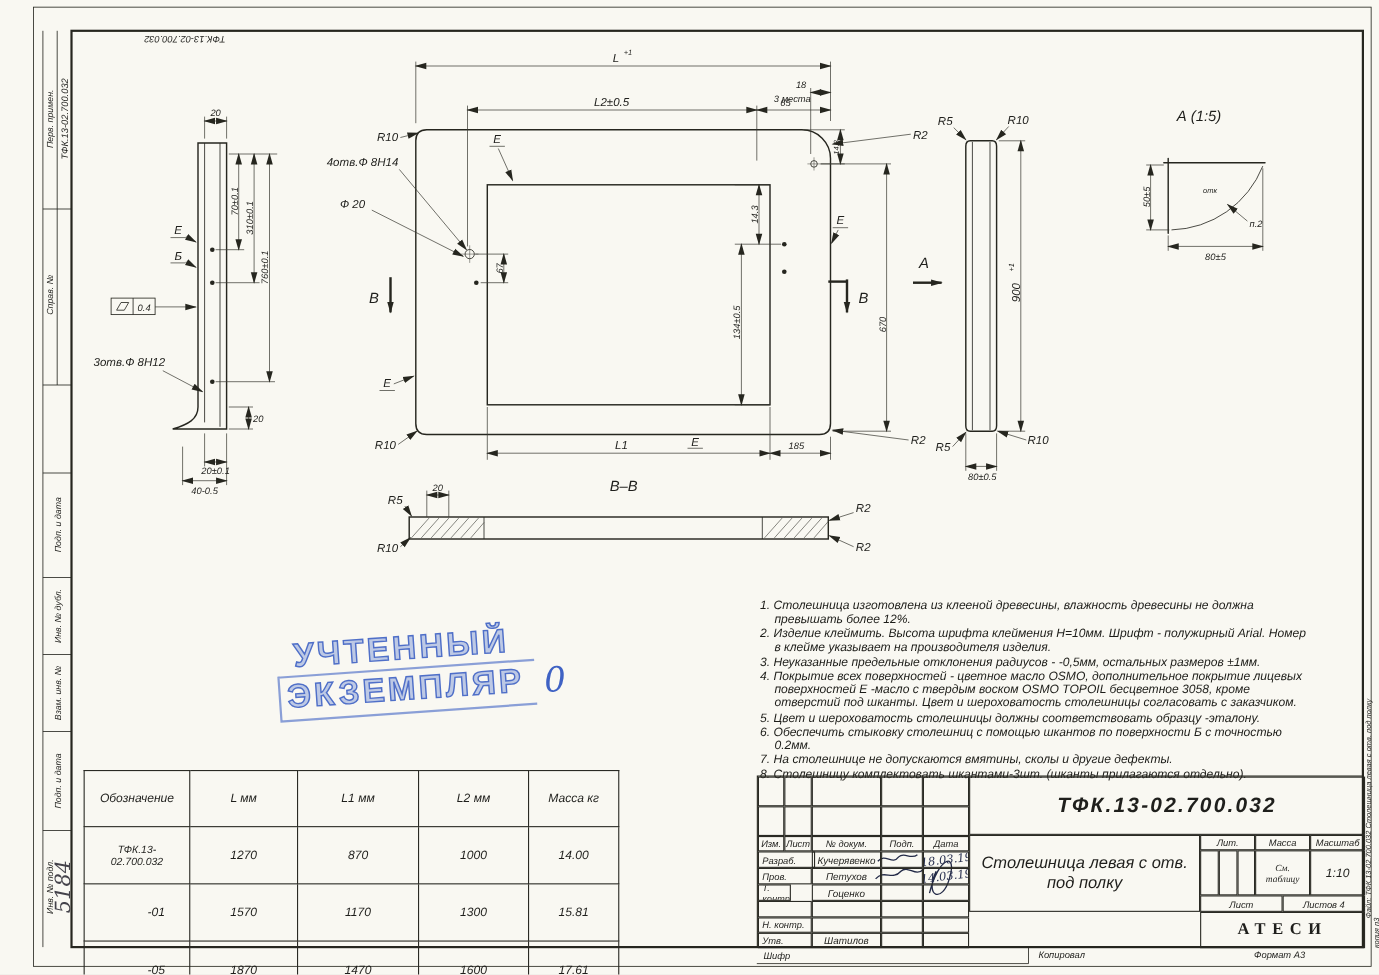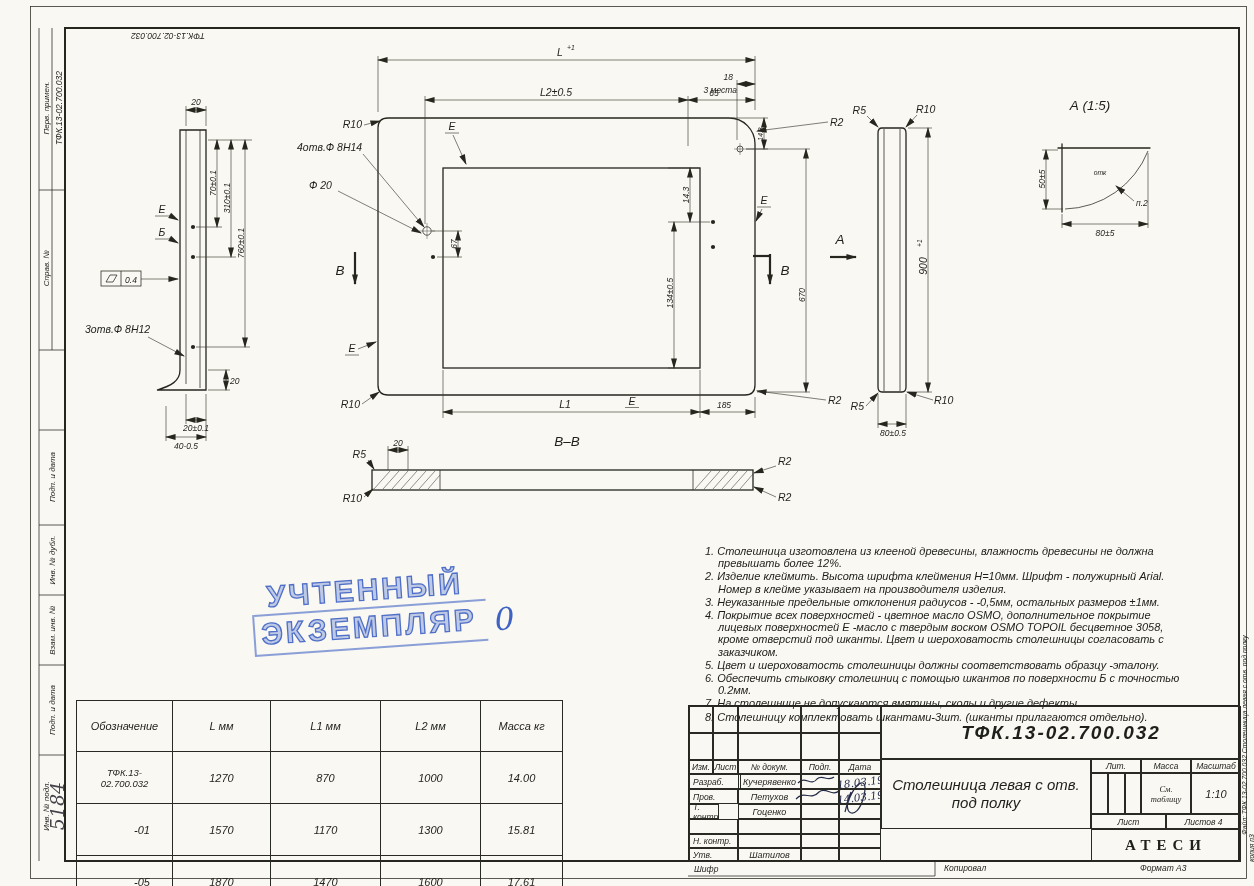--- a/index.html
+++ b/index.html
@@ -16,21 +16,21 @@
   .sig{stroke:#232a47;stroke-width:1.2;fill:none;}
   text.d{font-size:10.5px;}
   text.ds{font-size:8.5px;}
   text.dl{font-size:13.5px;}
   text.m{font-size:8px;}
   text.m2{font-size:8.5px;}
   text.tiny{font-size:6.8px;}
   text.hwbig{font-family:"DejaVu Serif",serif;font-size:19px;fill:#44424a;}
   
   .notes{position:absolute;left:687px;top:545px;width:504px;font:italic 11px/12.2px "Liberation Sans",sans-serif;color:#1d1d19;}
-  .notes p{margin:0 0 1px 18px;padding-left:13px;text-indent:-13px;}
+  .notes p{margin:0 0 1px 4px;padding-left:13px;text-indent:-13px;}
   
   .stamp{position:absolute;left:252px;top:571px;transform:rotate(-4deg);font-family:"Liberation Sans",sans-serif;font-weight:700;letter-spacing:3px;font-size:30px;line-height:35px;color:rgba(100,130,210,0.40);-webkit-text-stroke:1.3px #4f6fc8;}
   .st1{padding-left:16px;}
   .st2row{display:flex;align-items:center;}
   .st2{border:2.5px solid rgba(79,111,200,0.65);border-right:none;padding:0 10px 3px 6px;}
   .stmark{font-family:"DejaVu Serif",serif;font-style:italic;font-weight:400;-webkit-text-stroke:0px transparent;color:#3f62c4;font-size:31px;margin-left:8px;letter-spacing:0;}
   
   .vt{position:absolute;left:76px;top:700px;border-collapse:collapse;font:italic 11px "Liberation Sans",sans-serif;color:#1f1f1c;table-layout:fixed;}
   .vt th,.vt td{border:1px solid #2a2a24;text-align:center;padding:12px;font-weight:normal;height:26px;}
   .vt td{height:27px;}

